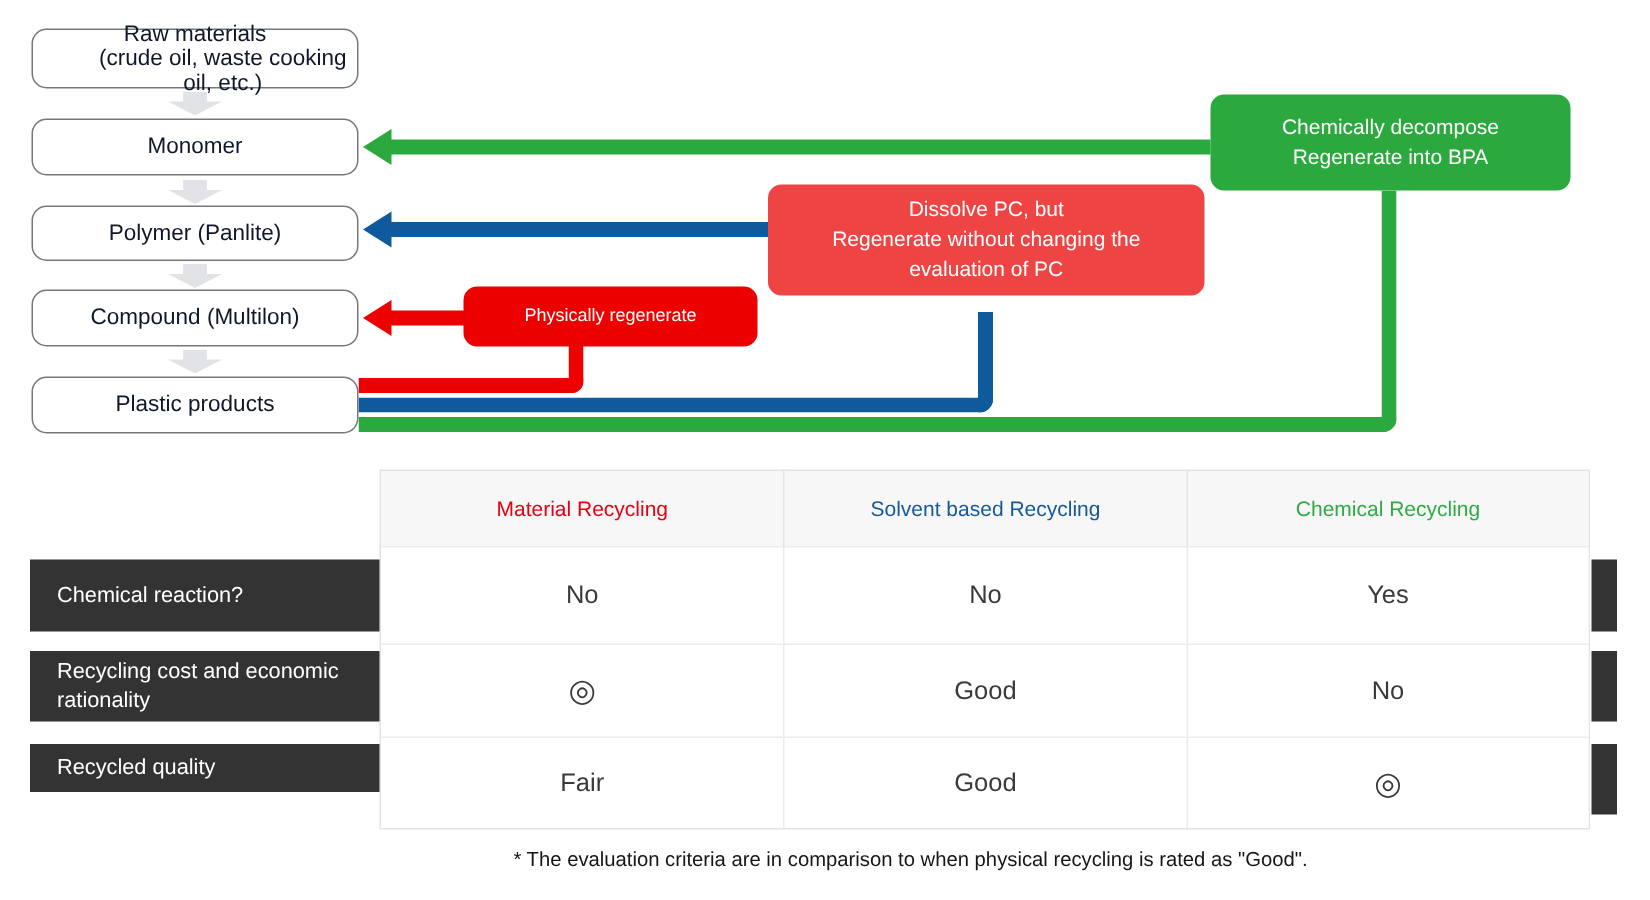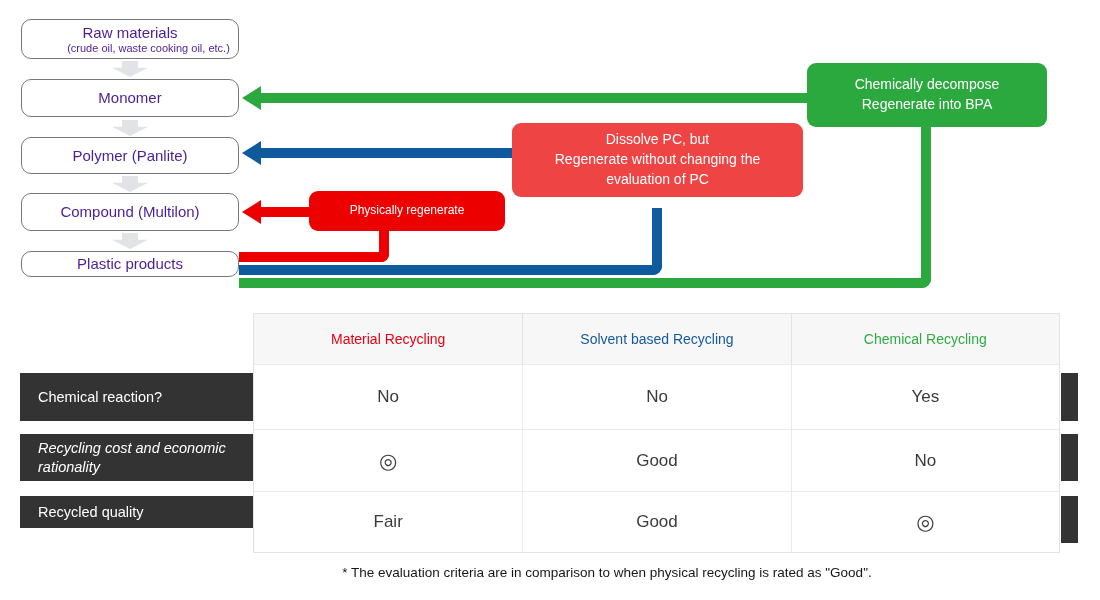--- a/index.html
+++ b/index.html
@@ -7,24 +7,24 @@
     width:1100px;height:600px;background:#ffffff;position:relative;overflow:hidden;
     font-family:"Liberation Sans","DejaVu Sans",sans-serif;
   }
   .stage{position:absolute;left:0;top:0;width:1100px;height:600px;}
 
   
   .fbox{
     position:absolute;left:21px;width:218px;box-sizing:border-box;background:#fff;
     border:1.6px solid #74787c;border-radius:10px;
     display:flex;flex-direction:column;align-items:center;justify-content:center;
-    color:#4c1d95;text-align:center;
+    color:#0f172a;text-align:center;
   }
   .fbox .main{font-size:15px;line-height:1.15;}
-  .fbox .sub{font-size:11px;line-height:1.1;margin-left:37px;}
+  .fbox .sub{font-size:15px;line-height:1.1;margin-left:37px;}
 
   .chev{
     position:absolute;left:112px;width:36px;height:16px;background:#e1e3e6;
     clip-path:polygon(28% 0,72% 0,72% 42%,100% 42%,50% 100%,0 42%,28% 42%);
   }
 
   
   .callout{
     position:absolute;color:#fff;border-radius:9px;text-align:center;
     display:flex;flex-direction:column;align-items:center;justify-content:center;
@@ -72,21 +72,21 @@
   .cell.first{border-left:none;}
   .cell.big{font-size:21px;}
 
   
   .rowlabel{
     position:absolute;left:20px;width:233px;box-sizing:border-box;background:#333333;
     color:#fff;font-size:14.5px;line-height:1.3;display:flex;align-items:center;
     padding-left:18px;padding-right:8px;
   }
   #rowlabel-0{top:373px;height:48px;}
-  #rowlabel-1{top:434px;height:47px;font-style:italic;}
+  #rowlabel-1{top:434px;height:47px;}
   #rowlabel-2{top:496px;height:32px;}
   .stub{position:absolute;left:1061px;width:17px;background:#333333;}
   #stub-0{top:373px;height:48px;}
   #stub-1{top:434px;height:47px;}
   #stub-2{top:496px;height:47px;}
 
   
   .footnote{
     position:absolute;top:565px;left:607px;transform:translateX(-50%);
     white-space:nowrap;font-size:13.5px;color:#161616;
@@ -111,21 +111,21 @@
   <div class="fbox" style="top:137px;height:37px;">
     <div class="main">Polymer (Panlite)</div>
   </div>
   <div class="chev" style="top:176px;"></div>
 
   <div class="fbox" style="top:193px;height:38px;">
     <div class="main">Compound (Multilon)</div>
   </div>
   <div class="chev" style="top:233px;"></div>
 
-  <div class="fbox" style="top:251px;height:26px;">
+  <div class="fbox" style="top:251px;height:38px;">
     <div class="main">Plastic products</div>
   </div>
 
   <div class="conn" id="conn-green"></div>
   <div class="conn" id="conn-blue"></div>
   <div class="conn" id="conn-red"></div>
 
   <div class="shaft" id="shaft-green"></div>
   <div class="ahead" id="head-green"></div>
   <div class="shaft" id="shaft-blue"></div>

